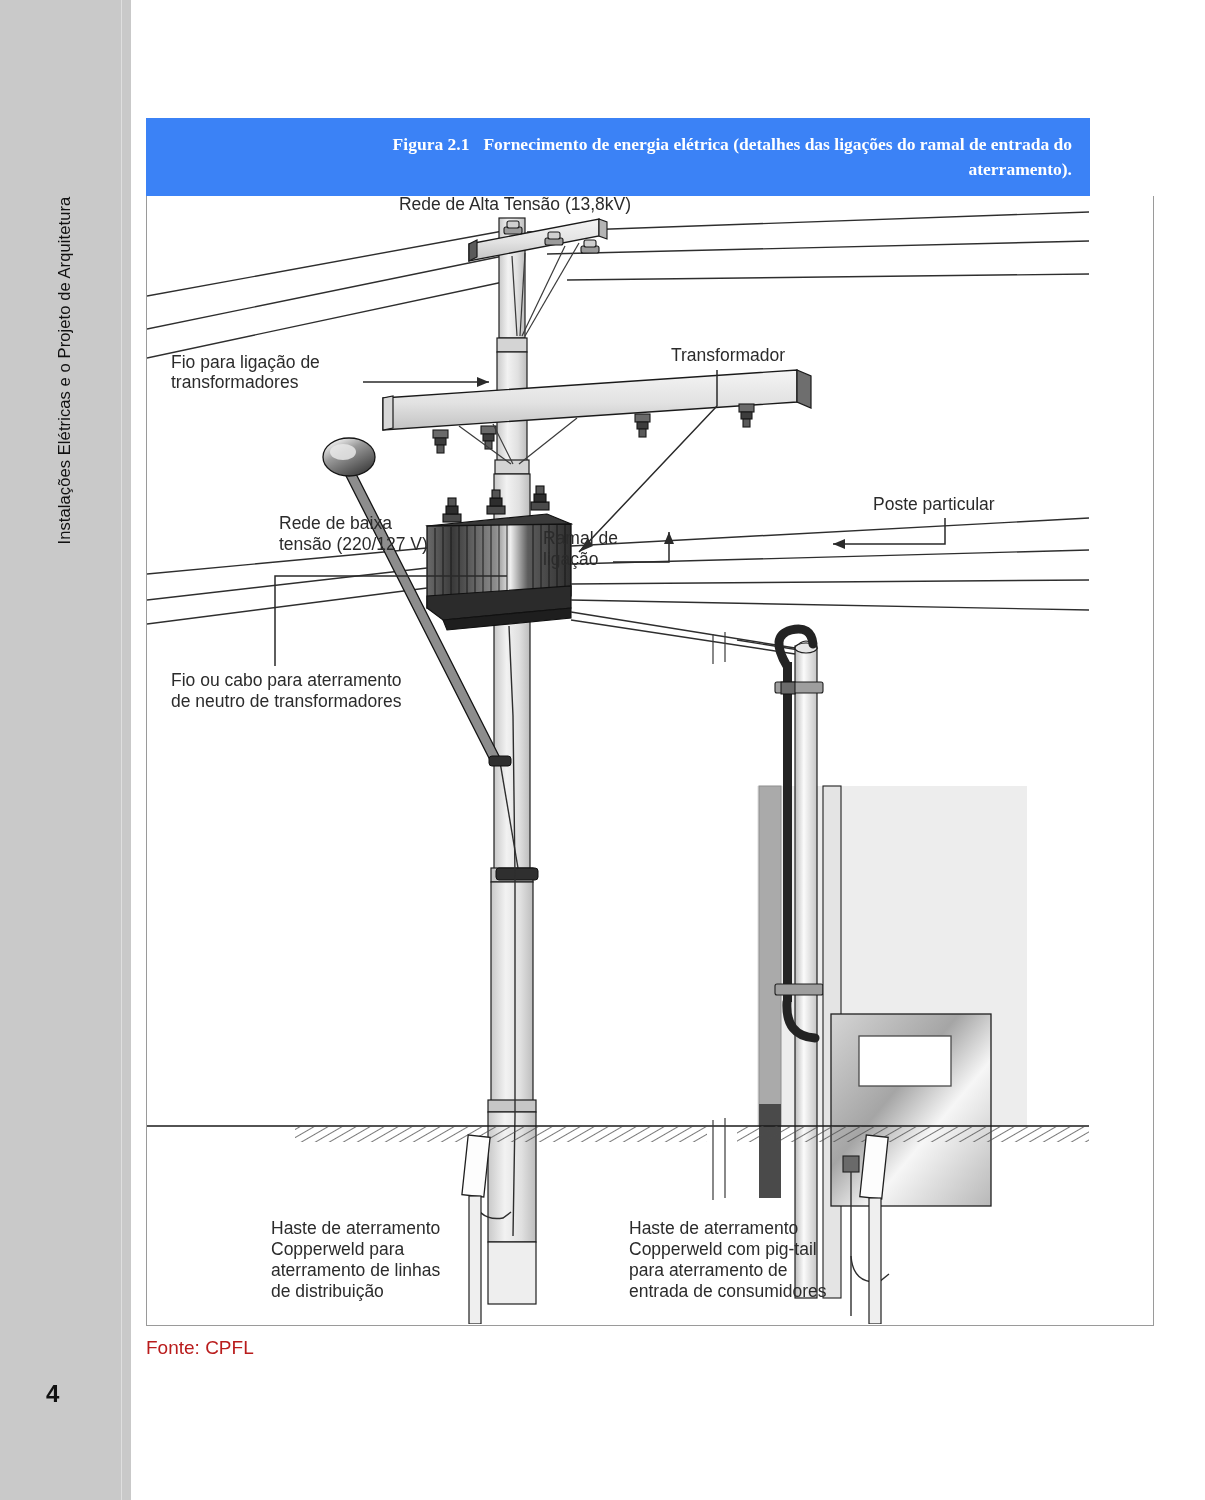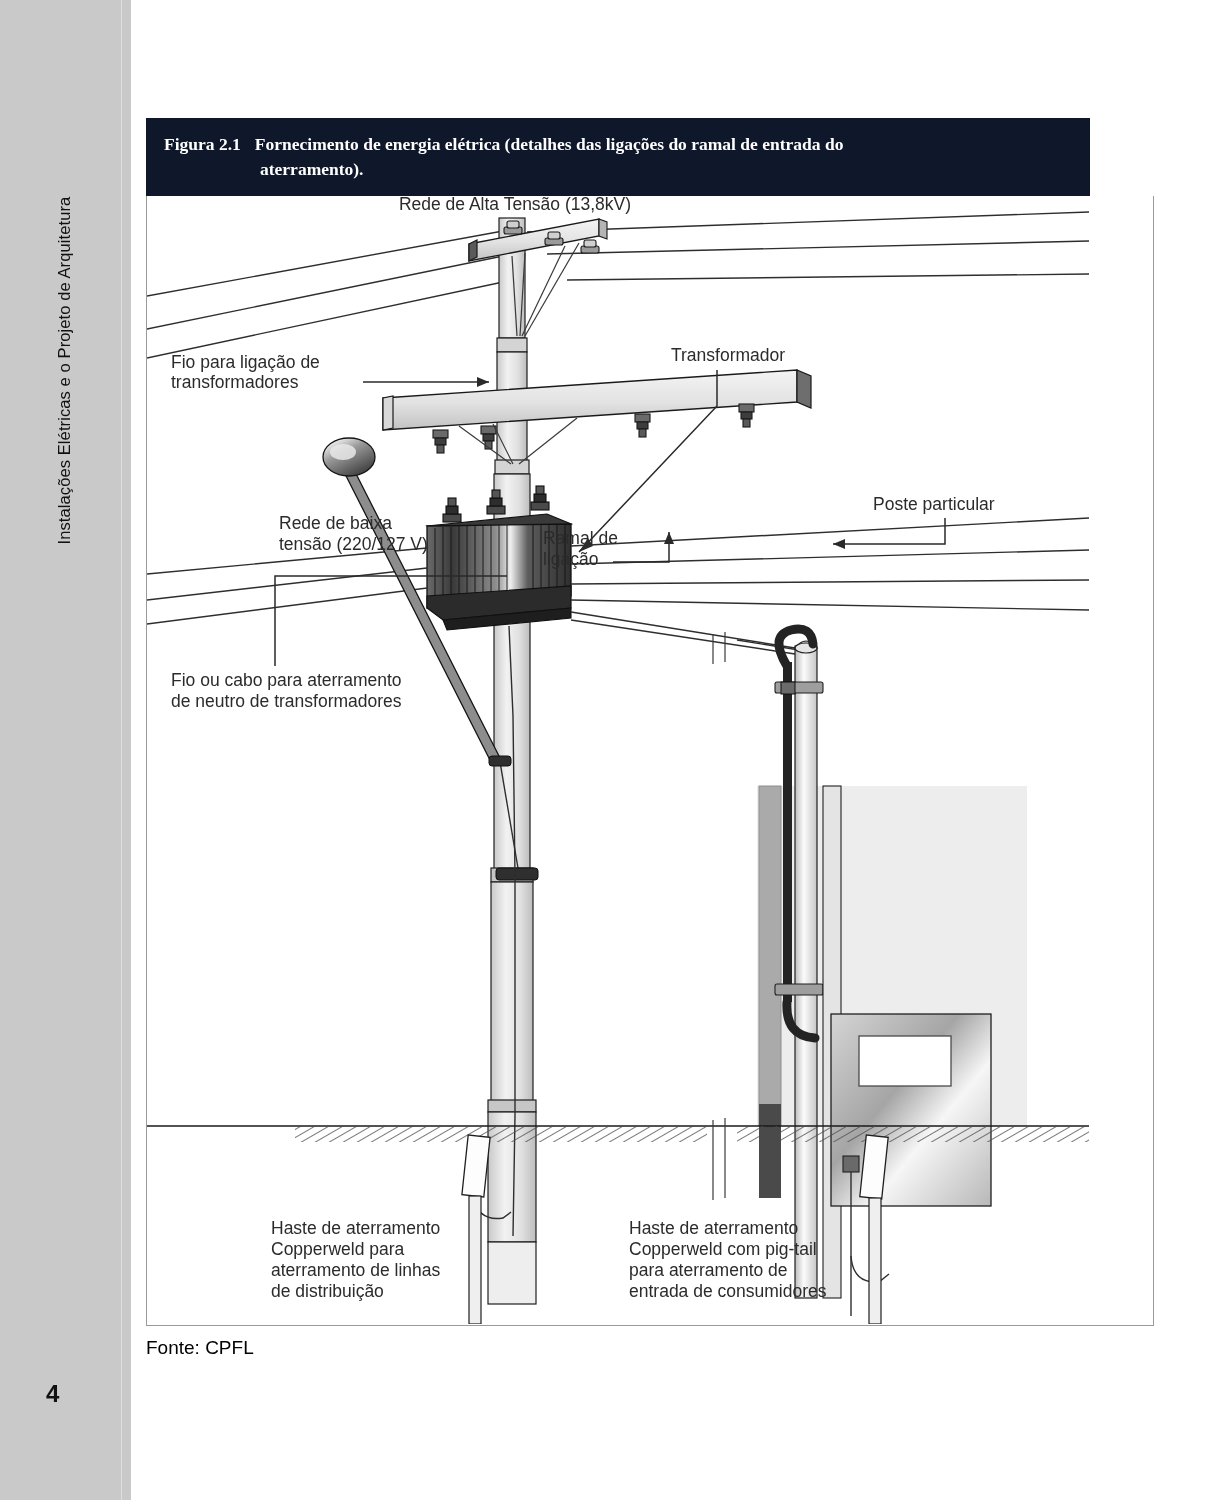--- a/index.html
+++ b/index.html
@@ -38,26 +38,27 @@
     position:absolute;left:46px;top:1380px;
     font-size:24px;font-weight:bold;color:#111;
     font-family:"Liberation Sans", sans-serif;
   }
 
   
   #figure{
     position:absolute;left:146px;top:118px;width:944px;
   }
   #caption-bar{
-    background:#0f172a;
+    background:#3b82f6;
     color:#ffffff;
     padding:14px 18px 14px 18px;
     box-sizing:border-box;
     width:944px;
     min-height:68px;
+    text-align:right;
   }
   #caption-bar .cap-line{
     font-family:"Liberation Serif", serif;
     font-weight:bold;
     font-size:17.5px;
     line-height:25px;
     white-space:nowrap;
   }
   #caption-bar .cap-num{margin-right:14px;}
   #caption-bar .cap-line2{padding-left:96px;}
@@ -69,21 +70,21 @@
     border:1px solid #9a9a9a;
     border-top:none;
     box-sizing:border-box;
     overflow:hidden;
   }
   #art svg{display:block;}
 
   #source{
     margin-top:11px;
     font-size:19px;
-    color:#000000;
+    color:#b91c1c;
     font-family:"Liberation Sans", sans-serif;
   }
 
   
   .lbl{
     font-family:"Liberation Sans", sans-serif;
     font-size:17.5px;
     fill:#2b2b2b;
   }
   .ln{stroke:#3a3a3a;stroke-width:1.2;fill:none;}

